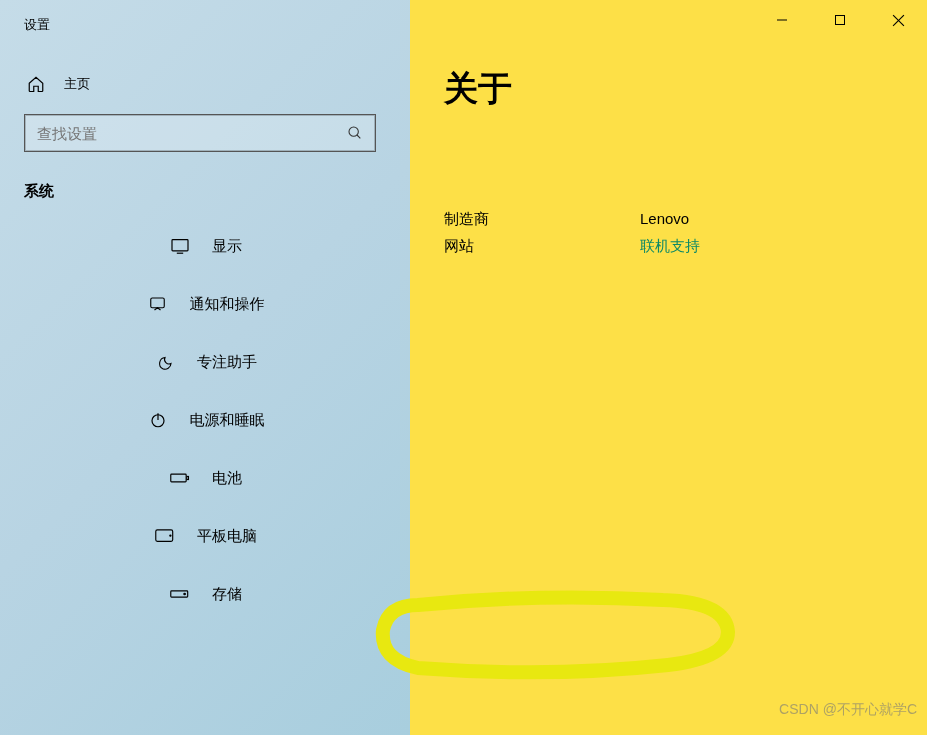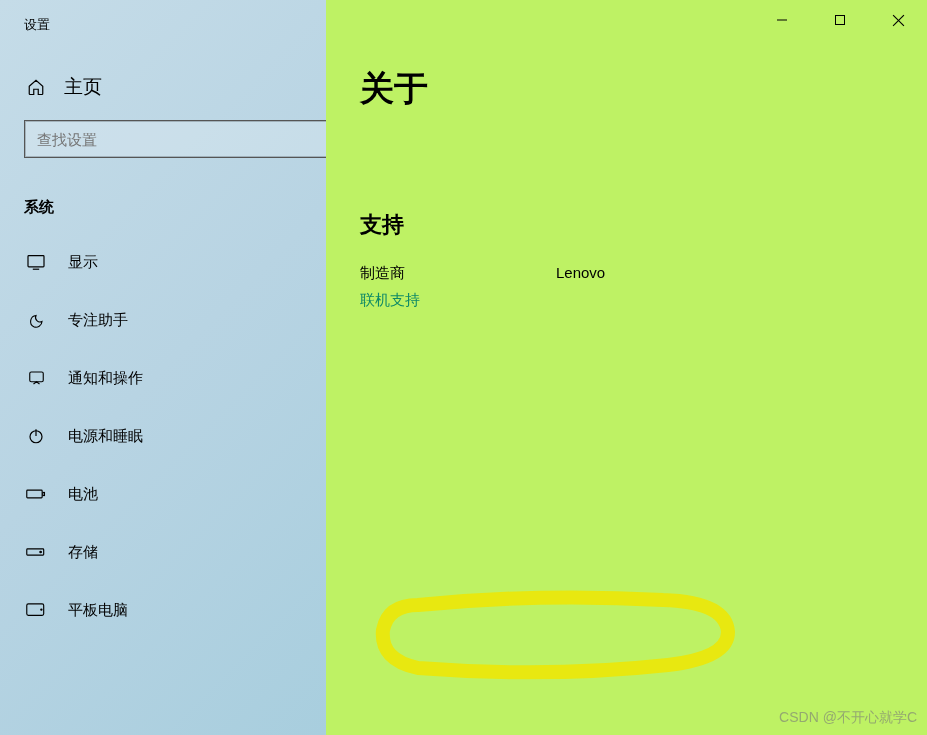--- a/index.html
+++ b/index.html
@@ -1,45 +1,45 @@
 <!DOCTYPE html>
 <html><head>
   <meta charset="utf-8">
   <style>
     * { margin: 0; padding: 0; box-sizing: border-box; font-family: "Microsoft YaHei", "Segoe UI", sans-serif; }
     body { width: 927px; height: 735px; display: flex; background: #fff; overflow: hidden; position: relative; }
     
-    .sidebar { width: 326px; height: 100%; background: linear-gradient(135deg, #C5DCE8 0%, #B8D4E3 50%, #A8CEDE 100%); padding: 16px 24px; }
+    .sidebar { width: 410px; height: 100%; background: linear-gradient(135deg, #C5DCE8 0%, #B8D4E3 50%, #A8CEDE 100%); padding: 16px 24px; }
     .window-title { font-size: 13px; color: #000; margin-bottom: 40px; }
     .home-row { display: flex; align-items: center; gap: 18px; margin-bottom: 20px; cursor: pointer; padding-left: 2px; }
     .icon-slot { width: 20px; height: 20px; display: flex; align-items: center; justify-content: center; color: #000; }
-    .home-label { font-size: 19px; color: #000; }
-    .search-box { width: 352px; height: 38px; border: 1px solid #555; background: rgba(255,255,255,0.2); display: flex; align-items: center; padding: 0 12px; margin-bottom: 40px; box-shadow: inset 0 0 0 1px rgba(0,0,0,0.2); }
+    .home-label { font-size: 13px; color: #000; }
+    .search-box { width: 352px; height: 38px; border: 1px solid #555; background: rgba(255,255,255,0.2); display: flex; align-items: center; padding: 0 12px; margin-bottom: 30px; box-shadow: inset 0 0 0 1px rgba(0,0,0,0.2); }
     .search-box input { flex: 1; border: none; background: transparent; font-size: 15px; color: #555; outline: none; }
     .search-icon { color: #333; }
     .section-label { font-size: 15px; font-weight: 700; color: #000; margin-bottom: 16px; }
-    .nav-list { display: flex; flex-direction: column; }
+    .nav-list { display: flex; flex-direction: column; align-items: center; }
     .nav-item { display: flex; align-items: center; gap: 22px; height: 58px; cursor: pointer; padding-left: 2px; }
     .nav-label { font-size: 15px; color: #000; }
     
-    .main { flex: 1; background: #bef264; padding: 0 34px; position: relative; }
+    .main { flex: 1; background: #fde047; padding: 0 34px; position: relative; }
     .window-controls { position: absolute; top: 0; right: 0; display: flex; }
     .wc-btn { width: 58px; height: 40px; display: flex; align-items: center; justify-content: center; cursor: pointer; color: #000; }
     .page-title { font-size: 34px; font-weight: 600; color: #000; margin-top: 66px; margin-bottom: 98px; }
     .sub-title { font-size: 22px; font-weight: 600; color: #000; margin-bottom: 24px; }
     .kv-row { display: flex; font-size: 15px; margin-bottom: 8px; gap: 28px; }
     .kv-key { width: 168px; color: #000; }
     .kv-val { color: #000; }
     .link { color: #0F8A66; cursor: pointer; }
     .related { margin-top: 64px; }
     .related .sub-title { margin-bottom: 18px; }
     .link-item { display: block; font-size: 15px; color: #0F8A66; margin-bottom: 24px; cursor: pointer; }
     
     .highlight { position: absolute; left: 368px; top: 590px; width: 375px; height: 90px; pointer-events: none; }
-    .watermark { position: absolute; bottom: 8px; right: 10px; font-size: 14px; color: rgba(120,120,120,0.6); }
+    .watermark { position: absolute; bottom: 16px; right: 10px; font-size: 14px; color: rgba(120,120,120,0.6); }
     
     svg { display: block; }
   </style>
 </head>
 <body>
 
 <div class="sidebar">
   <div class="window-title">设置</div>
 
   <div class="home-row">
@@ -68,34 +68,34 @@
       <span class="icon-slot">
         <svg width="20" height="16" viewBox="0 0 24 20" fill="none" stroke="currentColor" stroke-width="1.5">
             <rect x="2" y="2" width="20" height="14" rx="1"></rect>
             <line x1="8" y1="19" x2="16" y2="19"></line>
           </svg>
       </span>
       <span class="nav-label">显示</span>
     </div>
     <div class="nav-item">
       <span class="icon-slot">
-        <svg width="18" height="18" viewBox="0 0 24 24" fill="none" stroke="currentColor" stroke-width="1.5">
-            <path d="M20 14a8 8 0 0 1-11 7 8 8 0 0 1 3-15 6 6 0 0 0 8 8z"></path>
-          </svg>
-      </span>
-      <span class="nav-label">专注助手</span>
-    </div>
-    <div class="nav-item">
-      <span class="icon-slot">
         <svg width="19" height="18" viewBox="0 0 24 24" fill="none" stroke="currentColor" stroke-width="1.5">
             <rect x="3" y="4" width="18" height="13" rx="2"></rect>
             <path d="M8 20l4-3 4 3"></path>
           </svg>
       </span>
       <span class="nav-label">通知和操作</span>
+    </div>
+    <div class="nav-item">
+      <span class="icon-slot">
+        <svg width="18" height="18" viewBox="0 0 24 24" fill="none" stroke="currentColor" stroke-width="1.5">
+            <path d="M20 14a8 8 0 0 1-11 7 8 8 0 0 1 3-15 6 6 0 0 0 8 8z"></path>
+          </svg>
+      </span>
+      <span class="nav-label">专注助手</span>
     </div>
     <div class="nav-item">
       <span class="icon-slot">
         <svg width="18" height="18" viewBox="0 0 24 24" fill="none" stroke="currentColor" stroke-width="1.6">
             <circle cx="12" cy="13" r="8"></circle>
             <line x1="12" y1="3" x2="12" y2="12"></line>
           </svg>
       </span>
       <span class="nav-label">电源和睡眠</span>
     </div>
@@ -103,35 +103,35 @@
       <span class="icon-slot">
         <svg width="22" height="14" viewBox="0 0 26 14" fill="none" stroke="currentColor" stroke-width="1.5">
             <rect x="1" y="2" width="20" height="10" rx="1"></rect>
             <rect x="22" y="5" width="2" height="4"></rect>
           </svg>
       </span>
       <span class="nav-label">电池</span>
     </div>
     <div class="nav-item">
       <span class="icon-slot">
+        <svg width="22" height="16" viewBox="0 0 26 18" fill="none" stroke="currentColor" stroke-width="1.5">
+            <rect x="1" y="1" width="22" height="15" rx="2"></rect>
+            <circle cx="20" cy="8.5" r="0.8" fill="currentColor"></circle>
+          </svg>
+      </span>
+      <span class="nav-label">平板电脑</span>
+    </div>
+    <div class="nav-item">
+      <span class="icon-slot">
         <svg width="22" height="12" viewBox="0 0 26 12" fill="none" stroke="currentColor" stroke-width="1.5">
             <rect x="1" y="2" width="22" height="8" rx="1"></rect>
             <circle cx="19" cy="6" r="1" fill="currentColor"></circle>
           </svg>
       </span>
       <span class="nav-label">存储</span>
-    </div>
-    <div class="nav-item">
-      <span class="icon-slot">
-        <svg width="22" height="16" viewBox="0 0 26 18" fill="none" stroke="currentColor" stroke-width="1.5">
-            <rect x="1" y="1" width="22" height="15" rx="2"></rect>
-            <circle cx="20" cy="8.5" r="0.8" fill="currentColor"></circle>
-          </svg>
-      </span>
-      <span class="nav-label">平板电脑</span>
     </div>
   </div>
 </div>
 
 <div class="main">
   <div class="window-controls">
     <div class="wc-btn">
       <svg width="12" height="12" viewBox="0 0 12 12" stroke="currentColor">
           <line x1="1" y1="6" x2="11" y2="6"></line>
         </svg>
@@ -145,26 +145,26 @@
       <svg width="13" height="13" viewBox="0 0 12 12" stroke="currentColor">
           <line x1="1" y1="1" x2="11" y2="11"></line>
           <line x1="11" y1="1" x2="1" y2="11"></line>
         </svg>
     </div>
   </div>
 
   <h1 class="page-title">关于</h1>
 
   <div>
-    <div class="sub-title">支持</div>
     <div class="kv-row">
       <span class="kv-key">制造商</span>
       <span class="kv-val">Lenovo</span>
     </div>
     <div class="kv-row">
+      <span class="kv-key">网站</span>
       <span class="kv-val link">联机支持</span>
     </div>
   </div>
 
 </div>
 
 <svg class="highlight" viewBox="0 0 375 90">
   <path d="M 50 15 Q 20 15 15 40 Q 12 70 50 78 Q 180 88 300 75 Q 360 68 360 42 Q 358 12 295 10 Q 170 3 50 15 Z" fill="none" stroke="#E8E810" stroke-width="14" stroke-linejoin="round"></path>
 </svg>
 

